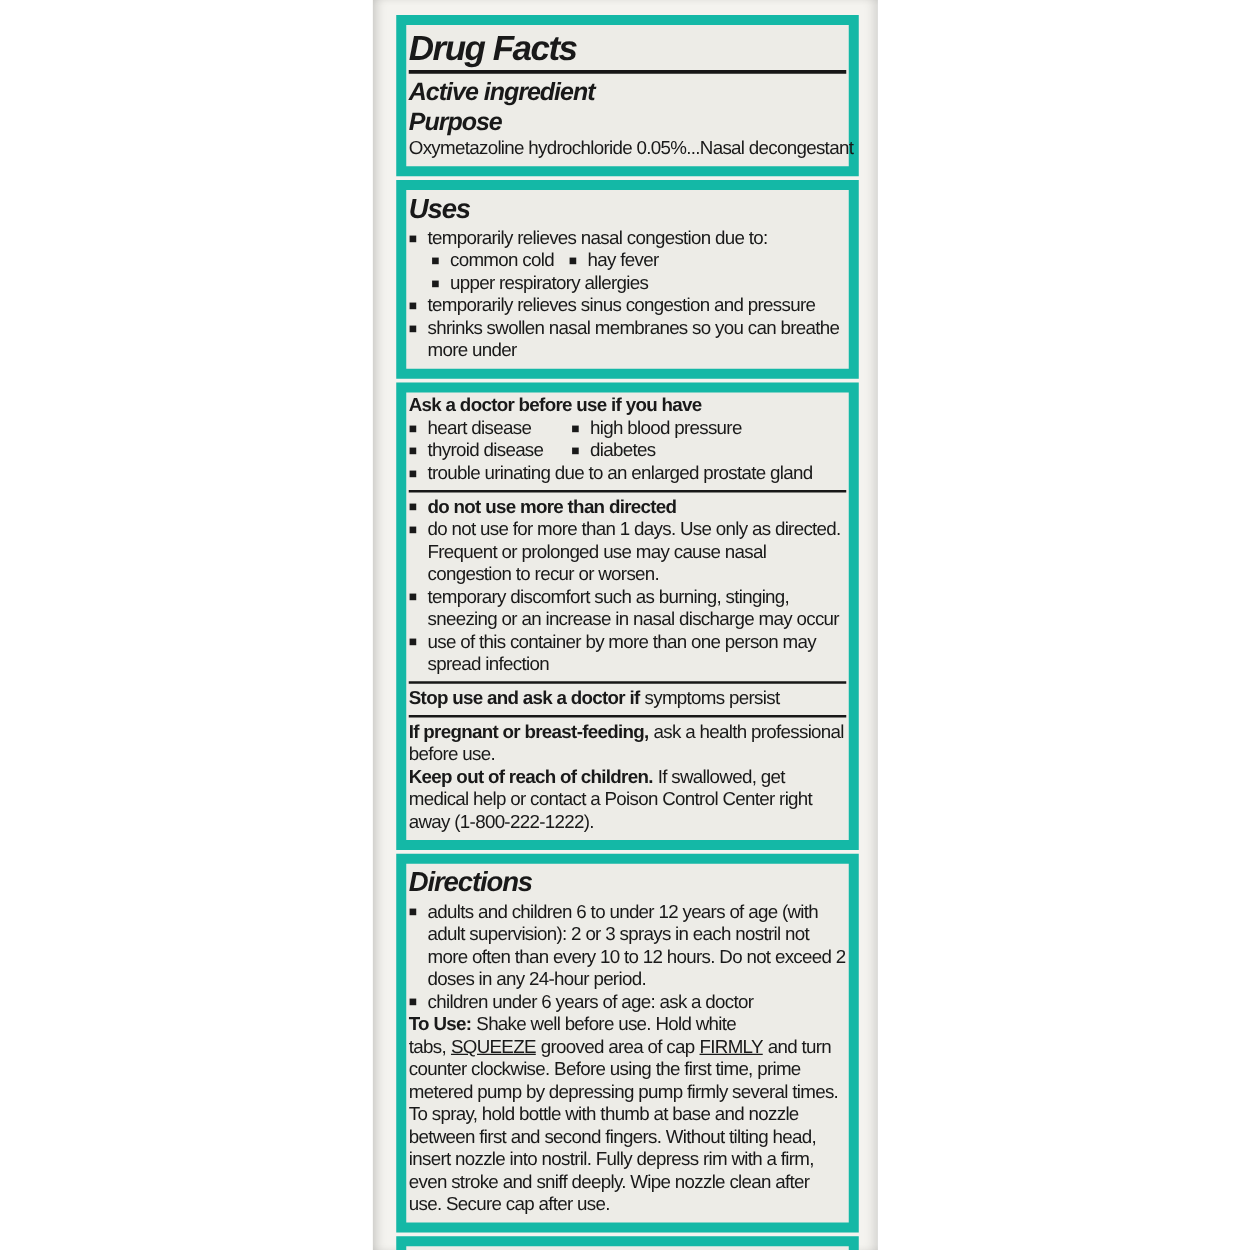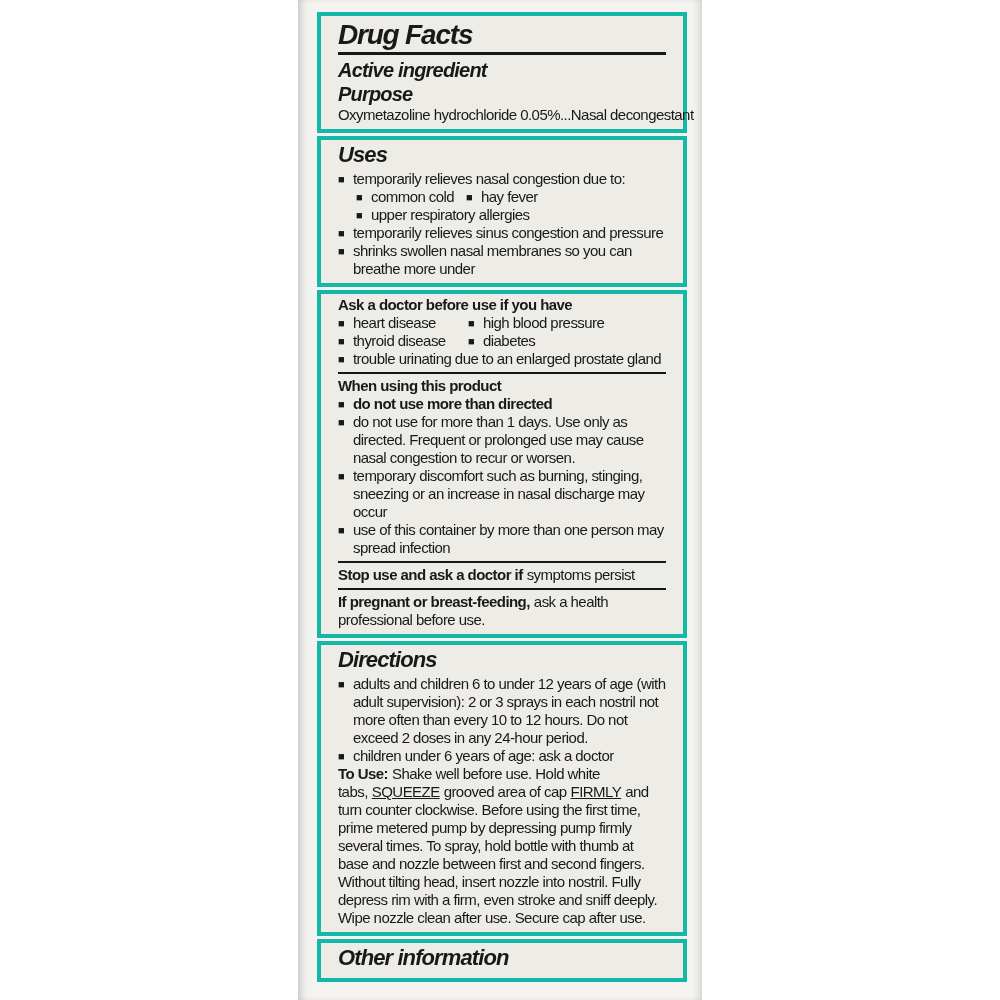--- a/index.html
+++ b/index.html
@@ -2,21 +2,21 @@
 <html><head>
 <meta charset="utf-8">
 <style>
   html,body{margin:0;padding:0;}
   body{width:1000px;height:1000px;background:#ffffff;font-family:"Liberation Sans",sans-serif;}
   .page{position:relative;width:1000px;height:1000px;background:#ffffff;overflow:hidden;}
   .box-strip{position:absolute;left:298px;top:0;width:404px;height:1000px;background:#f4f3ef;
     box-shadow:inset 7px 0 9px -5px rgba(0,0,0,.22), inset -7px 0 9px -5px rgba(0,0,0,.16);}
   .panel{position:absolute;left:317px;top:12px;width:370px;display:flex;flex-direction:column;gap:3px;
     color:#191919;font-size:15px;line-height:18px;letter-spacing:-0.55px;}
-  .sec{border:4px solid #14b8a6;background:#edece7;padding:2px 17px 5px;box-sizing:border-box;}
+  .sec{border:8px solid #14b8a6;background:#edece7;padding:2px 2px 5px;box-sizing:border-box;}
   .h1{font-size:28px;line-height:33px;font-weight:bold;font-style:italic;letter-spacing:-1.2px;}
   .rule3{height:3px;background:#171717;margin:1px 0 3px;}
   .rule2{height:2px;background:#171717;margin:4px 0 3px;}
   .ai-row{display:flex;justify-content:space-between;align-items:baseline;font-size:20px;line-height:24px;
     font-weight:bold;font-style:italic;letter-spacing:-0.8px;flex-direction:column;}
   .h2{font-size:22px;line-height:26px;font-weight:bold;font-style:italic;letter-spacing:-0.9px;margin:0 0 2px 0;}
   .b{display:flex;}
   .sq{flex:none;width:15px;font-size:11px;line-height:18px;}
   .bt{flex:1;min-width:0;}
   .row{display:flex;}
@@ -98,21 +98,20 @@
         <div class="b">
           <span class="sq">■</span>
           <span class="bt nowrap">diabetes</span>
         </div>
       </div>
       <div class="b">
         <span class="sq">■</span>
         <span class="bt nowrap">trouble urinating due to an enlarged prostate gland</span>
       </div>
       <div class="rule2"></div>
-      <div class="line bold">When using this product</div>
       <div class="b bold">
         <span class="sq">■</span>
         <span class="bt nowrap">do not use more than directed</span>
       </div>
       <div class="b">
         <span class="sq">■</span>
         <span class="bt">do not use for more than 1 days. Use only as directed. Frequent or prolonged use may cause nasal congestion to recur or worsen.</span>
       </div>
       <div class="b">
         <span class="sq">■</span>
@@ -122,20 +121,23 @@
         <span class="sq">■</span>
         <span class="bt">use of this container by more than one person may spread infection</span>
       </div>
       <div class="rule2"></div>
       <p class="line nowrap">
         <span class="lead">Stop use and ask a doctor if</span><span>symptoms persist</span>
       </p>
       <div class="rule2"></div>
       <p>
         <span class="lead">If pregnant or breast-feeding,</span><span>ask a health professional before use.</span>
+      </p>
+      <p>
+        <span class="lead">Keep out of reach of children.</span><span>If swallowed, get medical help or contact a Poison Control Center right away (1-800-222-1222).</span>
       </p>
     </section>
 
     <section class="sec">
       <div class="h2">Directions</div>
       <div class="b">
         <span class="sq">■</span>
         <span class="bt">adults and children 6 to under 12 years of age (with adult supervision): 2 or 3 sprays in each nostril not more often than every 10 to 12 hours. Do not exceed 2 doses in any 24-hour period.</span>
       </div>
       <div class="b">

